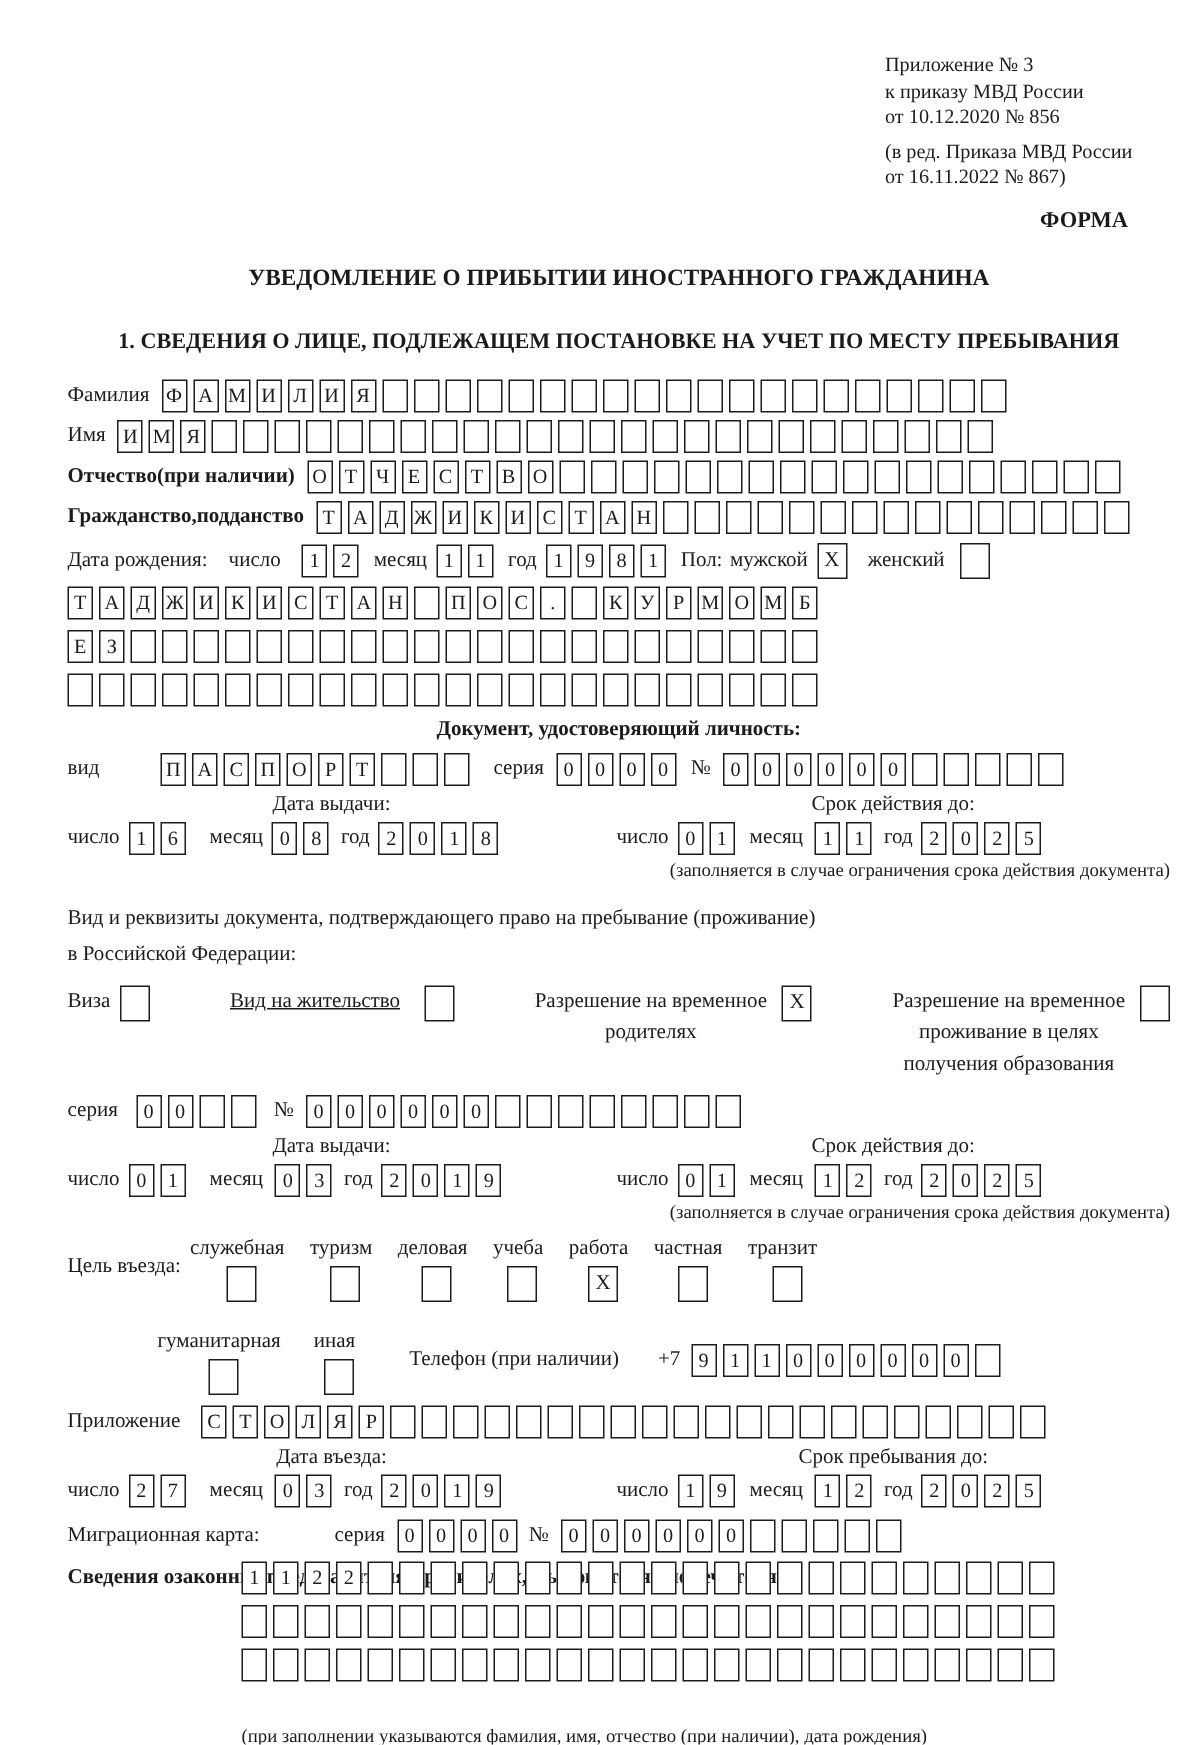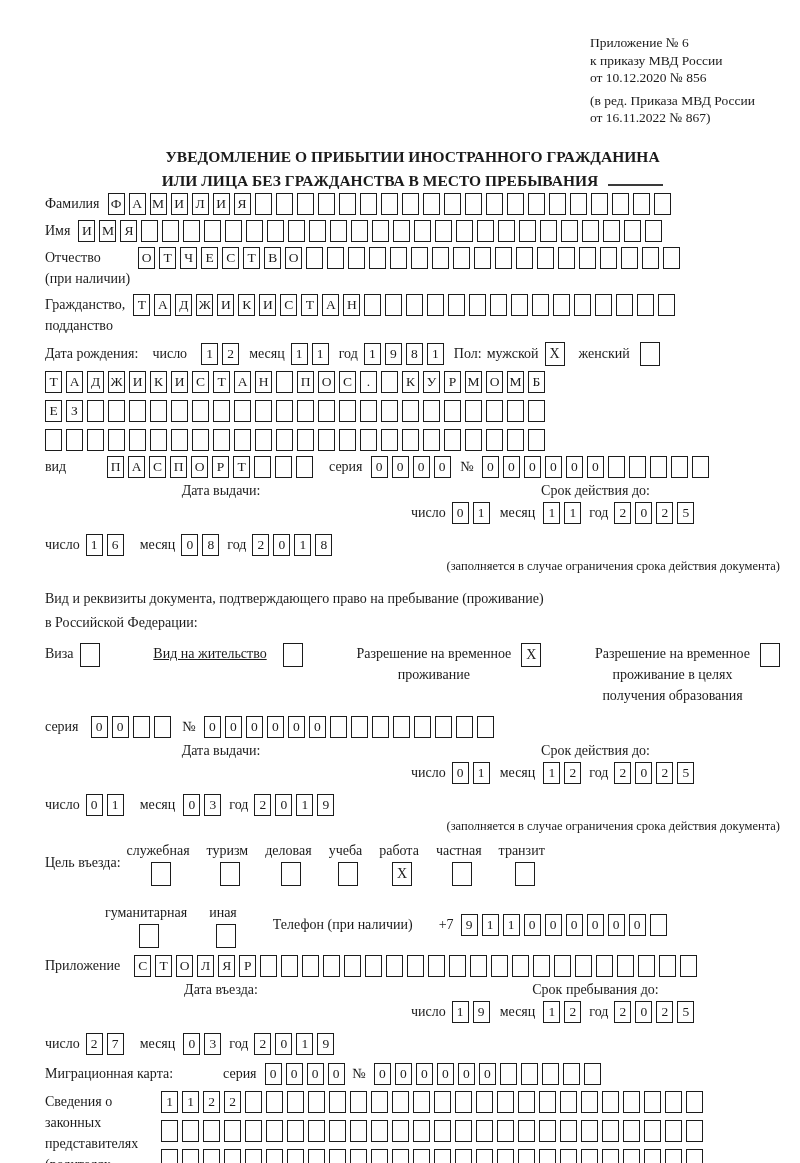--- a/index.html
+++ b/index.html
@@ -16,41 +16,41 @@
   .forma { text-align:right; padding-right:28px; font-weight:bold; font-size:15px; margin-top:12px; }
   .title { text-align:center; font-weight:bold; font-size:15.5px; line-height:1.55; margin-top:18px; }
   .title-underline { display:inline-block; width:55px; border-bottom:2px solid #3a3a3a; height:14px; margin-left:10px; }
   .section-heading { text-align:center; font-weight:bold; font-size:14.8px; margin-top:22px; margin-bottom:16px; }
 
   
   .row { display:flex; align-items:flex-start; margin-bottom:5px; }
   .lbl { font-size:14px; white-space:nowrap; line-height:22px; }
   .mr8 { margin-right:8px; }
   .ml10 { margin-left:10px; margin-right:6px; }
-  .lbl-stack { display:flex; flex-direction:column; margin-right:8px; }
+  .lbl-stack { display:flex; flex-direction:row; margin-right:8px;font-weight:bold; }
   .lbl-stack .lbl { line-height:21px; }
   .cells { display:flex; gap:4px; flex-wrap:nowrap; }
   .cell {
     width:17px; height:22px; border:1.6px solid #1c1c1c; flex:none;
     display:flex; align-items:center; justify-content:center;
     font-size:13.5px; background:#fff;
   }
   .checkbox {
     width:20px; height:24px; border:1.6px solid #1c1c1c; flex:none;
     display:inline-flex; align-items:center; justify-content:center;
     font-size:14px; background:#fff;
   }
   .cells-col { display:flex; flex-direction:column; gap:7px; }
 
   
   .kind-label { width:62px; }
   .doc-heading { text-align:center; font-weight:bold; font-size:14px; margin:8px 0 7px 0; }
   .dates-row { display:flex; margin-top:4px; }
   .dates-col { display:flex; flex-direction:column; }
-  .dates-col.left { width:352px;gap:32px; }
+  .dates-col.left { width:352px; }
   .dates-col.right { flex:1; padding-left:14px; }
   .dates-title { text-align:center; font-size:14px; margin-bottom:3px; }
   .date-line { display:flex; align-items:center; }
   .note { text-align:right; font-size:12.5px; margin-top:3px; margin-bottom:6px; }
   .intro { font-size:14px; line-height:24px; margin-top:13px; }
   .permit-row { display:flex; align-items:flex-start; justify-content:space-between; margin-top:8px; margin-bottom:10px; }
   .permit-item { display:flex; align-items:flex-start; }
   .permit-item .opt-label { font-size:14px; line-height:21px; text-align:center; margin-right:10px; }
   .purpose-row { display:flex; align-items:center; margin-bottom:7px; }
   .purpose-row .item { display:flex; align-items:center; margin-right:11px;flex-direction:column; }
@@ -61,34 +61,35 @@
   .rep-note { font-size:12.5px; margin-top:22px; }
   .w-label-col { width:118px; flex:none; }
   .rep-label-col { width:108px; flex:none; }
 </style>
 </head>
 <body>
 
 <div class="page">
 
   <div class="appendix">
-    <div>Приложение № 6</div>
+    <div>Приложение № 3</div>
     <div>к приказу МВД России</div>
     <div>от 10.12.2020 № 856</div>
     <div class="gap"></div>
     <div>(в ред. Приказа МВД России</div>
     <div>от 16.11.2022 № 867)</div>
   </div>
 
+  <div class="forma">ФОРМА</div>
 
   <div class="title">
     <div>УВЕДОМЛЕНИЕ О ПРИБЫТИИ ИНОСТРАННОГО ГРАЖДАНИНА</div>
-    <div><span>ИЛИ ЛИЦА БЕЗ ГРАЖДАНСТВА В МЕСТО ПРЕБЫВАНИЯ</span><span class="title-underline"></span></div>
-  </div>
-
+  </div>
+
+  <div class="section-heading">1. СВЕДЕНИЯ О ЛИЦЕ, ПОДЛЕЖАЩЕМ ПОСТАНОВКЕ НА УЧЕТ ПО МЕСТУ ПРЕБЫВАНИЯ</div>
 
   <div class="row">
     <span class="lbl mr8">Фамилия</span>
     <span class="cells">
         <span class="cell">Ф</span>
         <span class="cell">А</span>
         <span class="cell">М</span>
         <span class="cell">И</span>
         <span class="cell">Л</span>
         <span class="cell">И</span>
@@ -322,20 +323,21 @@
           <span class="cell"></span>
           <span class="cell"></span>
           <span class="cell"></span>
           <span class="cell"></span>
           <span class="cell"></span>
           <span class="cell"></span>
         </span>
     </span>
   </div>
 
+  <div class="doc-heading">Документ, удостоверяющий личность:</div>
 
   <div class="row" style="align-items:center;">
     <span class="lbl kind-label">вид</span>
     <span class="cells">
         <span class="cell">П</span>
         <span class="cell">А</span>
         <span class="cell">С</span>
         <span class="cell">П</span>
         <span class="cell">О</span>
         <span class="cell">Р</span>
@@ -425,21 +427,21 @@
       <span class="opt-label" style="margin-right:6px;">Виза</span>
       <span class="checkbox"></span>
     </div>
     <div class="permit-item">
       <span class="opt-label" style="margin-right:16px;text-decoration:underline;">Вид на жительство</span>
       <span class="checkbox"></span>
     </div>
     <div class="permit-item">
       <span class="opt-label">
         <div>Разрешение на временное</div>
-        <div>проживание</div>
+        <div>родителях</div>
       </span>
       <span class="checkbox">X</span>
     </div>
     <div class="permit-item">
       <span class="opt-label">
         <div>Разрешение на временное</div>
         <div>проживание в целях</div>
         <div>получения образования</div>
       </span>
       <span class="checkbox"></span>

